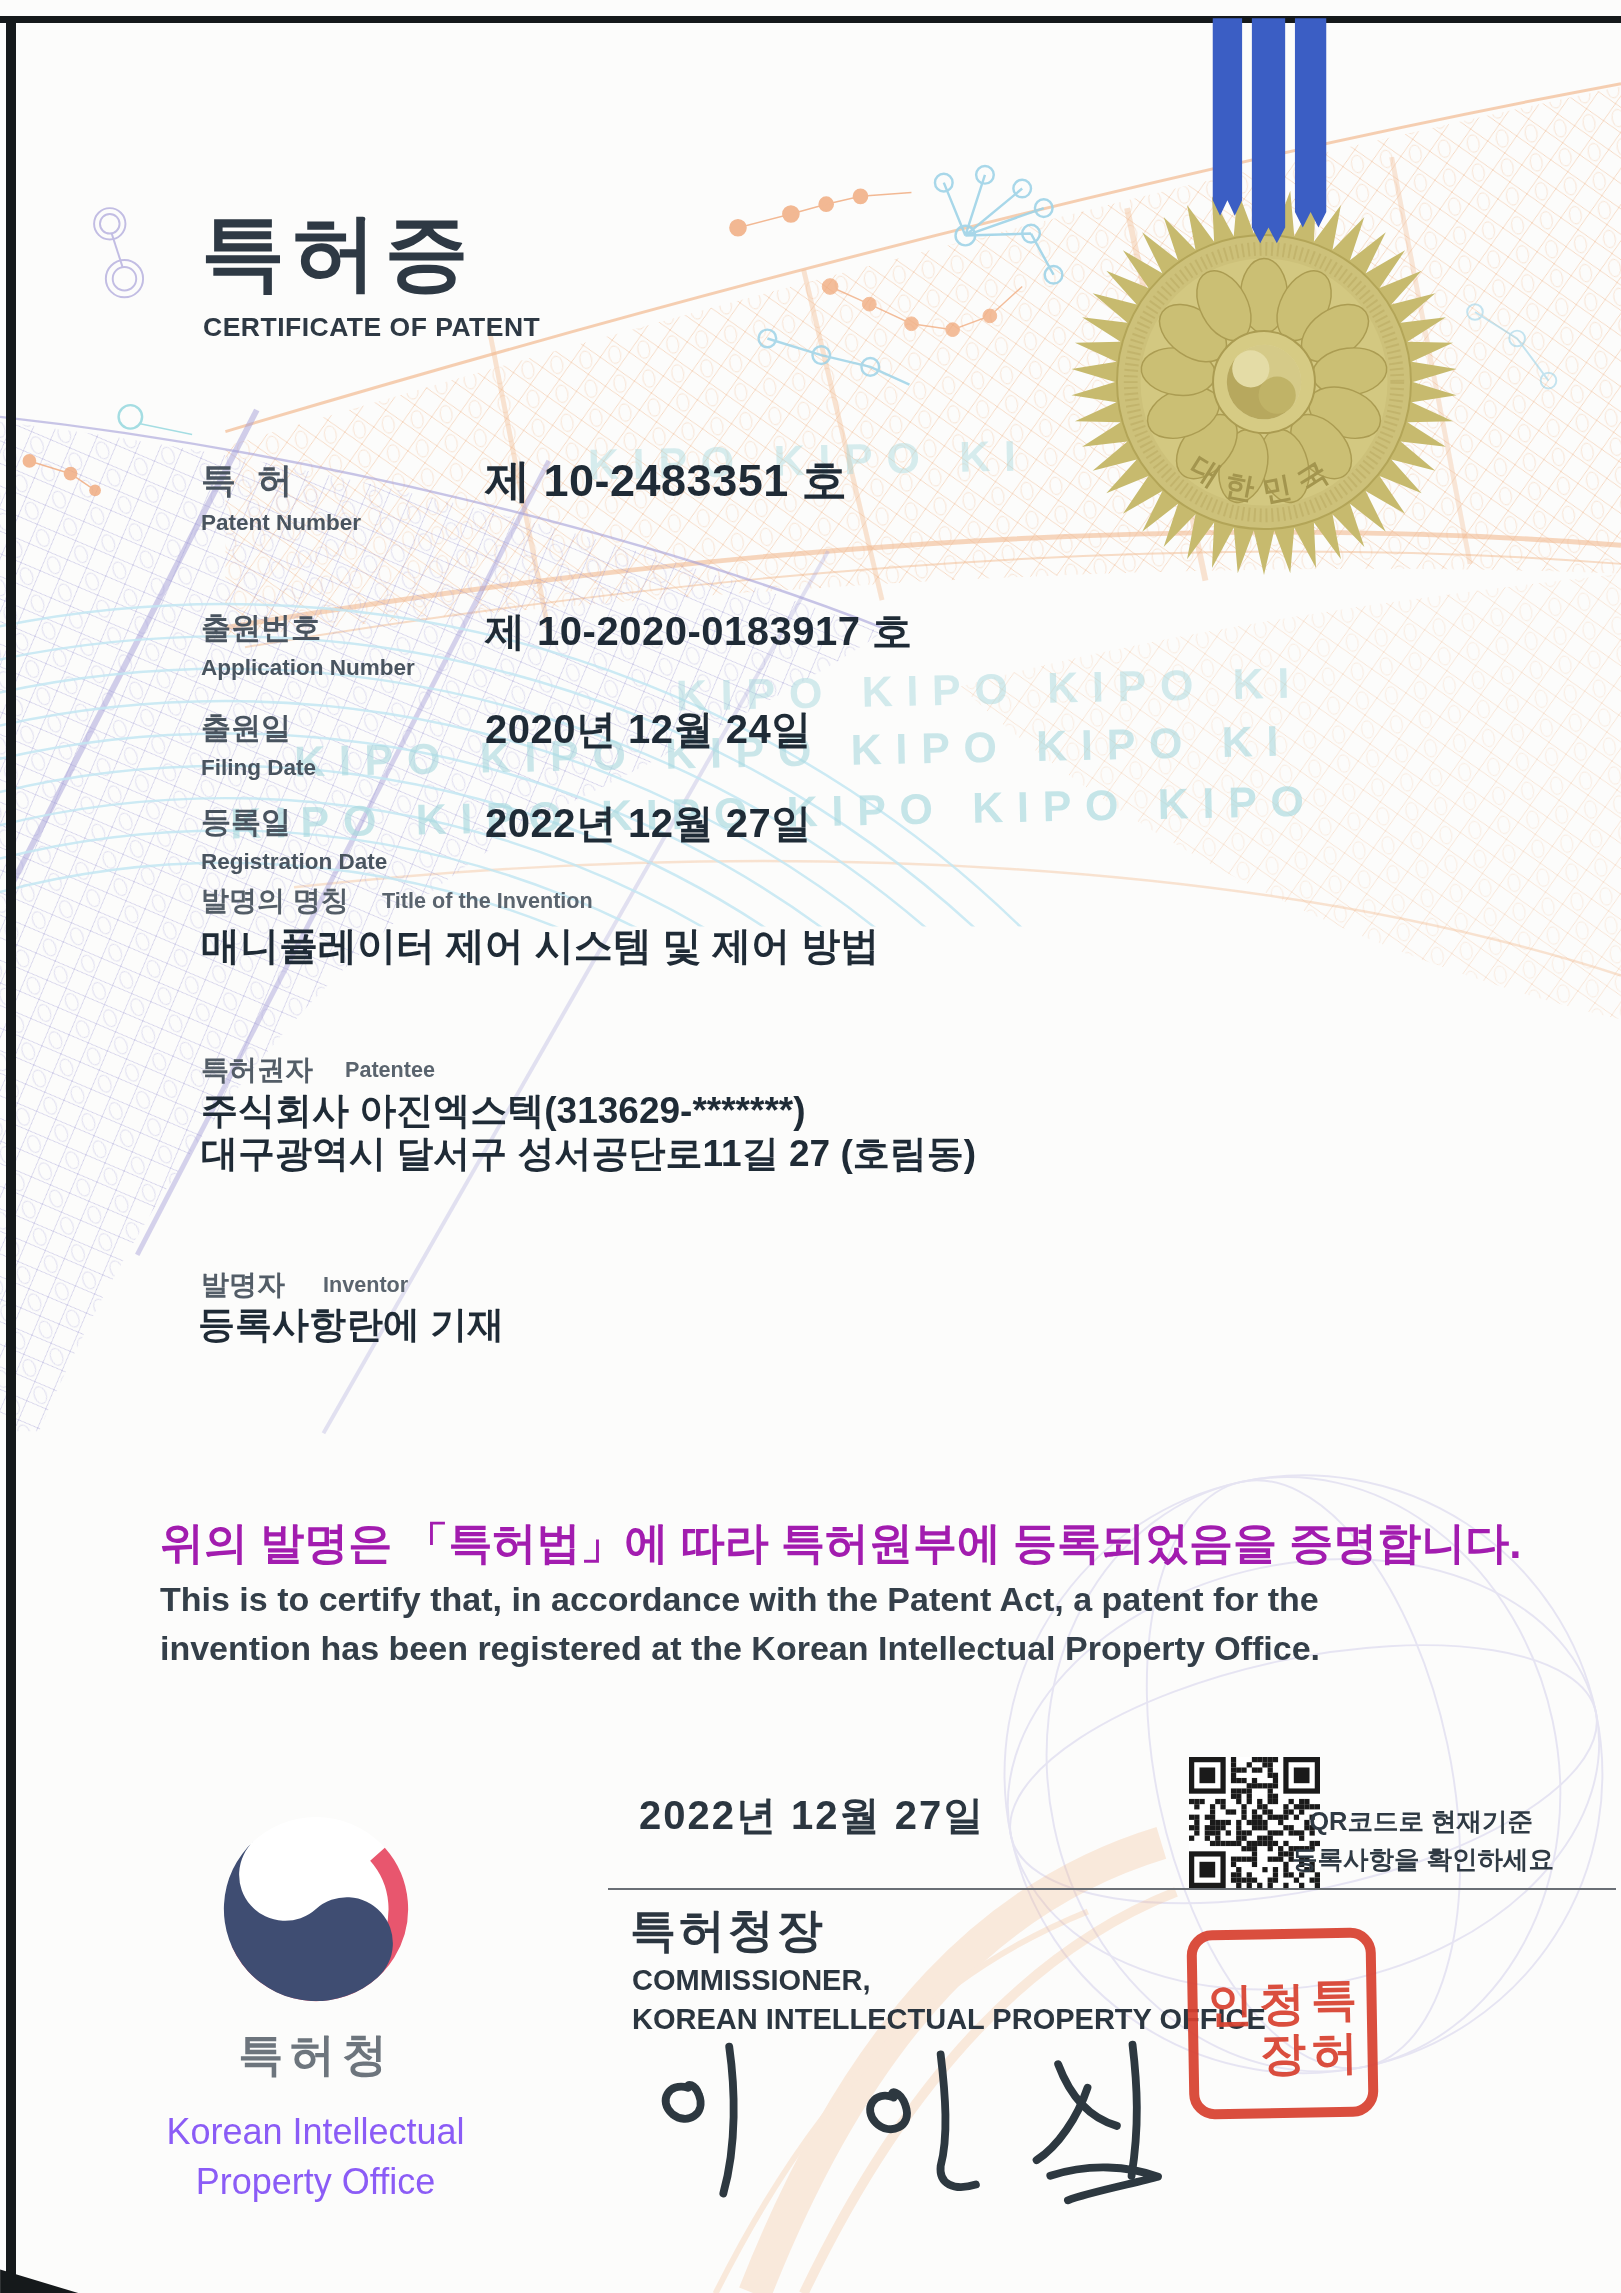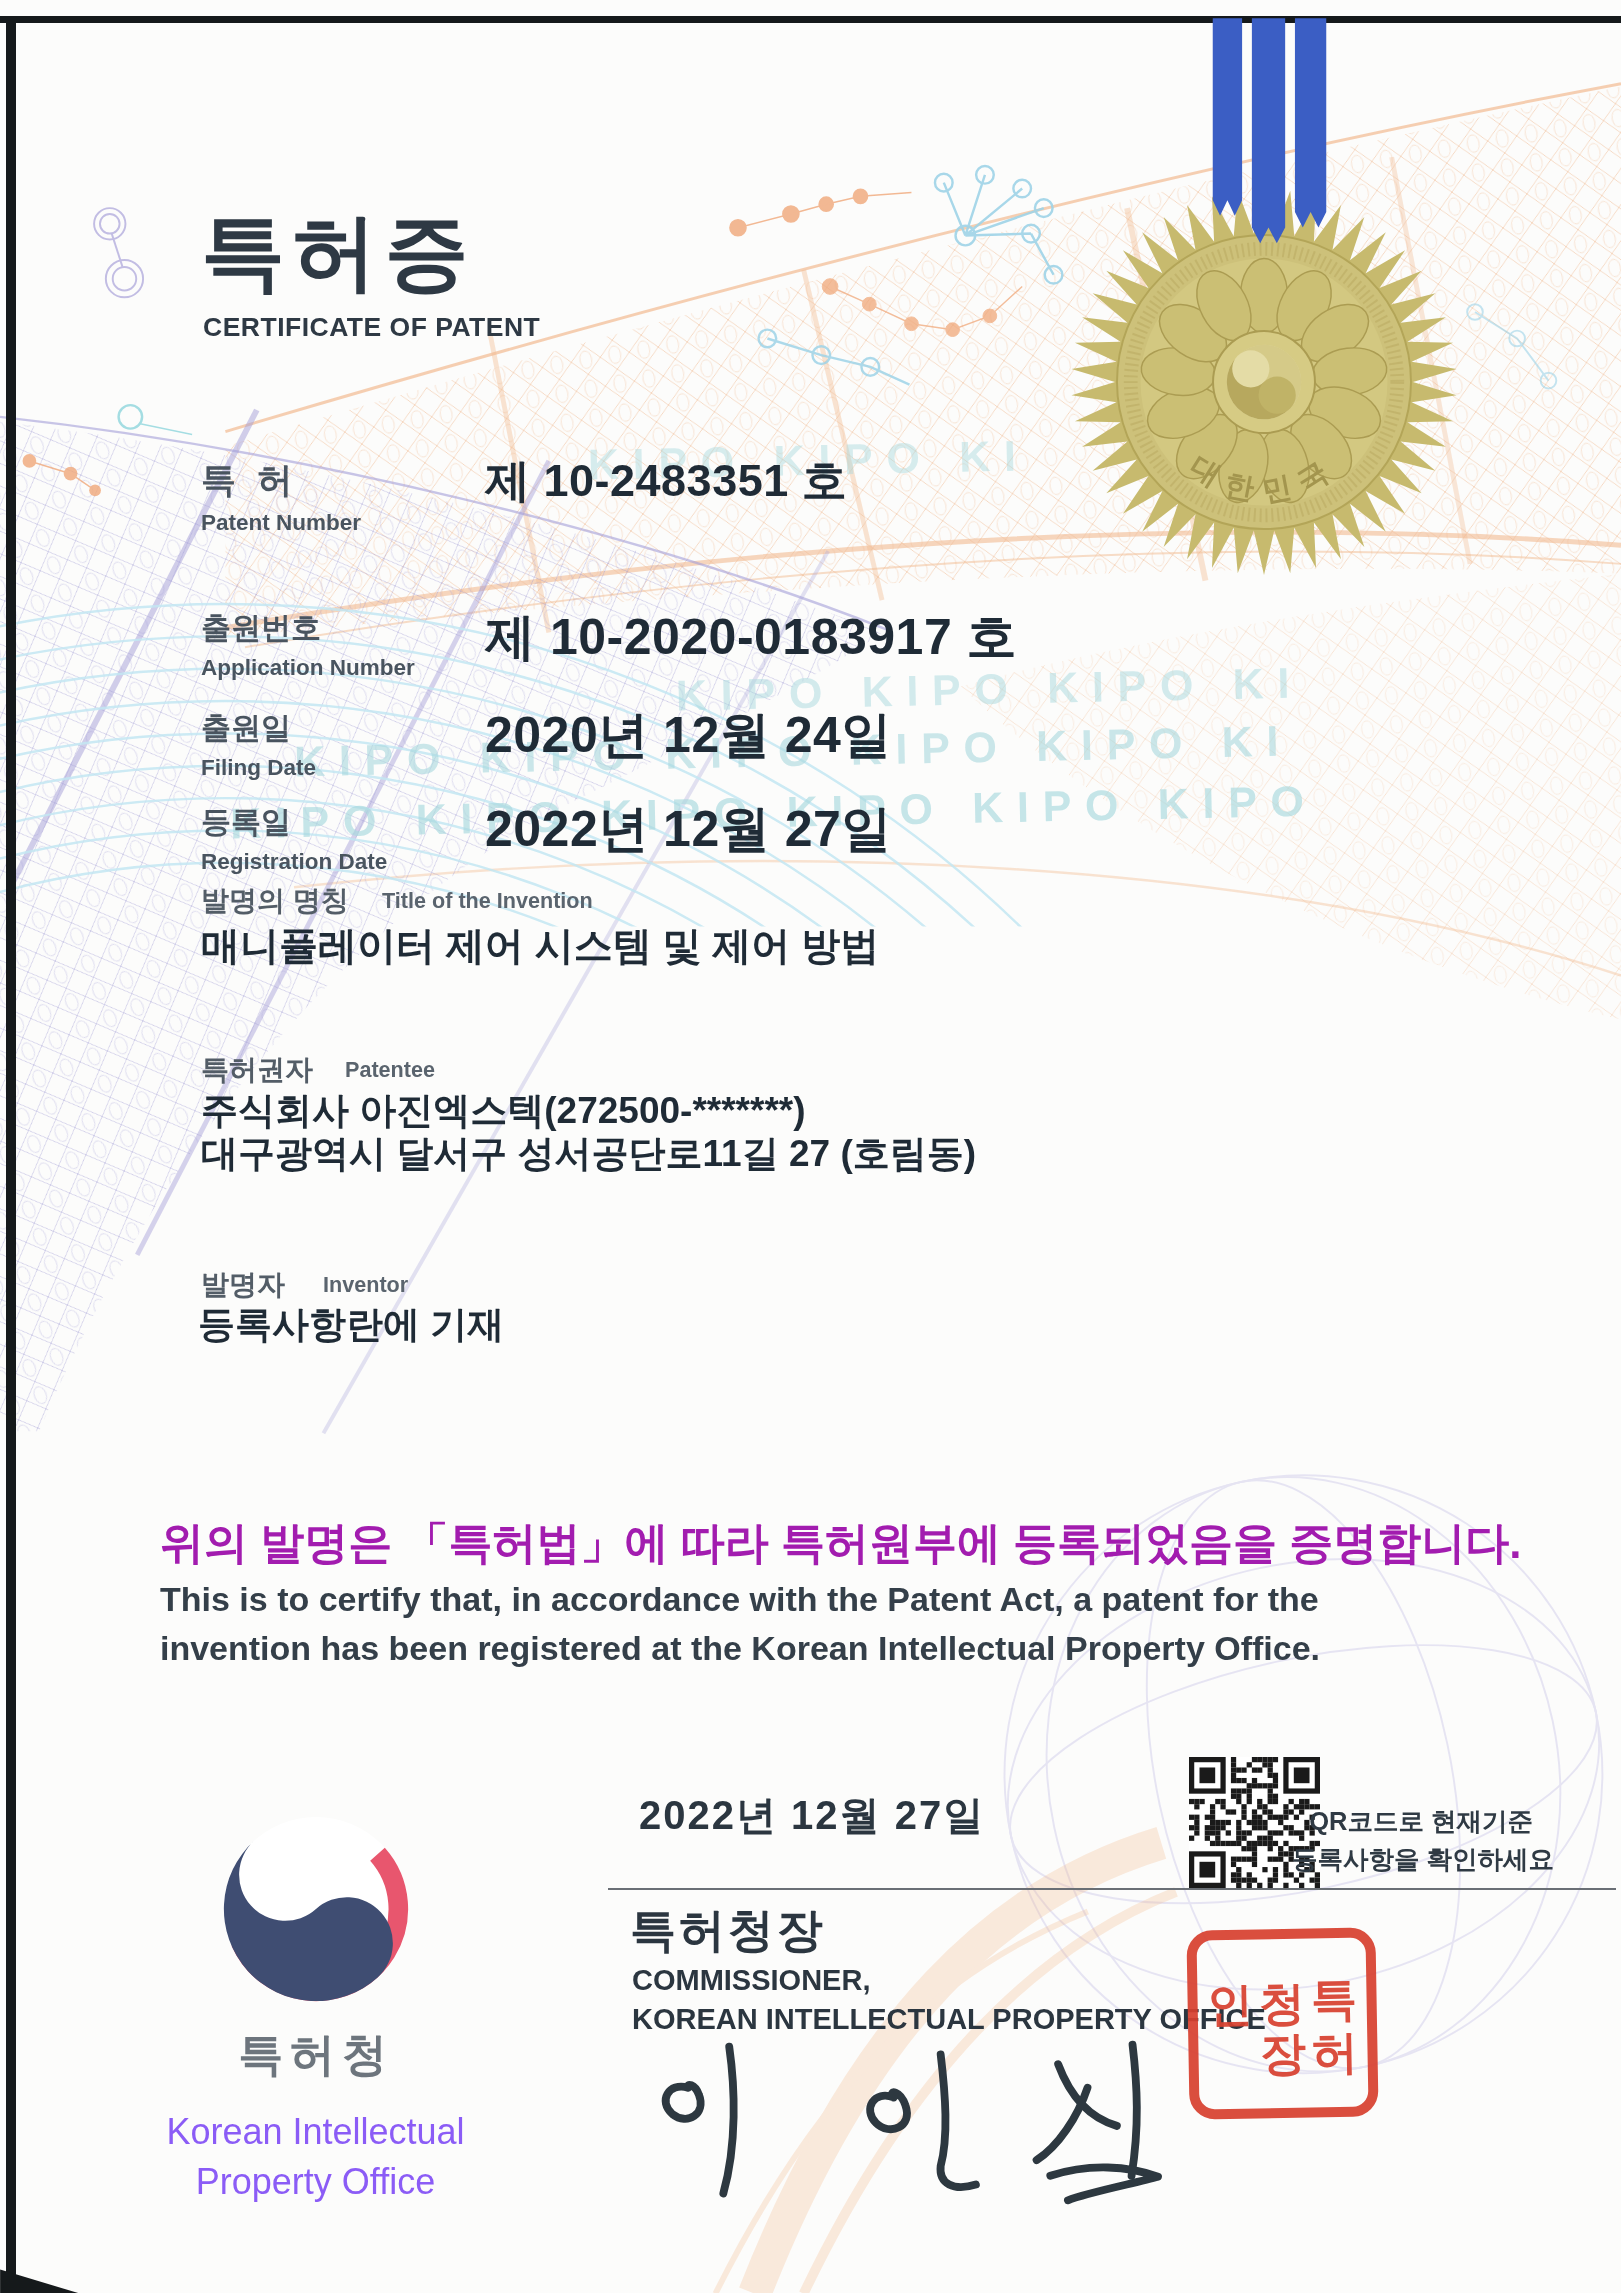--- a/index.html
+++ b/index.html
@@ -7,21 +7,21 @@
         font-family:"Liberation Sans","DejaVu Sans",sans-serif;color:#2c3741;}
   .abs{position:absolute;white-space:nowrap;}
   .bg{position:absolute;left:0;top:0;z-index:0;}
   .z1{z-index:1;} .z2{z-index:2;} .z3{z-index:3;} .z4{z-index:4;}
 
   .title-ko{font-size:84px;font-weight:800;letter-spacing:7.8px;color:#2e3944;}
   .title-en{font-size:26.5px;font-weight:700;letter-spacing:0.5px;color:#2e3944;}
 
   .lab-ko{font-size:30px;font-weight:700;color:#49545f;}
   .lab-en{font-size:22.5px;font-weight:700;color:#49545f;}
-  .fval{font-size:50px;font-weight:700;color:#1f2b36;letter-spacing:0.5px;}
+  .fval{font-size:40px;font-weight:700;color:#1f2b36;letter-spacing:0.5px;}
   .fval-big{font-size:45px;}
 
   .sec-ko{font-size:28px;font-weight:700;color:#535d67;}
   .sec-en{font-size:21.6px;font-weight:600;color:#5a646e;}
   .sec-val{font-size:37px;font-weight:700;color:#1f2b36;}
 
   .stmt-ko{font-size:44px;font-weight:800;color:#a21caf;}
   .stmt-en{font-size:34px;font-weight:700;color:#343f49;}
 
   .issue-date{font-size:40px;font-weight:600;color:#2b3640;letter-spacing:2px;}
@@ -240,21 +240,21 @@
   <div class="abs z3 lab-ko" style="left:201px;top:802px;">등록일</div>
   <div class="abs z3 lab-en" style="left:201px;top:849px;">Registration Date</div>
   <div class="abs z3 fval" style="left:485px;top:796px;">2022년 12월 27일</div>
 
   <div class="abs z3 sec-ko" style="left:201px;top:882px;">발명의 명칭</div>
   <div class="abs z3 sec-en" style="left:382px;top:888px;">Title of the Invention</div>
   <div class="abs z3 sec-val" style="left:201px;top:919px;font-size:39px;">매니퓰레이터 제어 시스템 및 제어 방법</div>
 
   <div class="abs z3 sec-ko" style="left:201px;top:1051px;">특허권자</div>
   <div class="abs z3 sec-en" style="left:345px;top:1057px;">Patentee</div>
-  <div class="abs z3 sec-val" style="left:201px;top:1086px;">주식회사 아진엑스텍(272500-*******)</div>
+  <div class="abs z3 sec-val" style="left:201px;top:1086px;">주식회사 아진엑스텍(313629-*******)</div>
   <div class="abs z3 sec-val" style="left:201px;top:1129px;">대구광역시 달서구 성서공단로11길 27 (호림동)</div>
 
   <div class="abs z3 sec-ko" style="left:201px;top:1266px;">발명자</div>
   <div class="abs z3 sec-en" style="left:323px;top:1272px;">Inventor</div>
   <div class="abs z3 sec-val" style="left:198px;top:1300px;">등록사항란에 기재</div>
 
   <div class="abs z3 stmt-ko" style="left:160px;top:1514px;">위의 발명은 「특허법」에 따라 특허원부에 등록되었음을 증명합니다.</div>
   <div class="abs z3 stmt-en" style="left:160px;top:1580px;">This is to certify that, in accordance with the Patent Act, a patent for the</div>
   <div class="abs z3 stmt-en" style="left:160px;top:1629px;">invention has been registered at the Korean Intellectual Property Office.</div>
 

